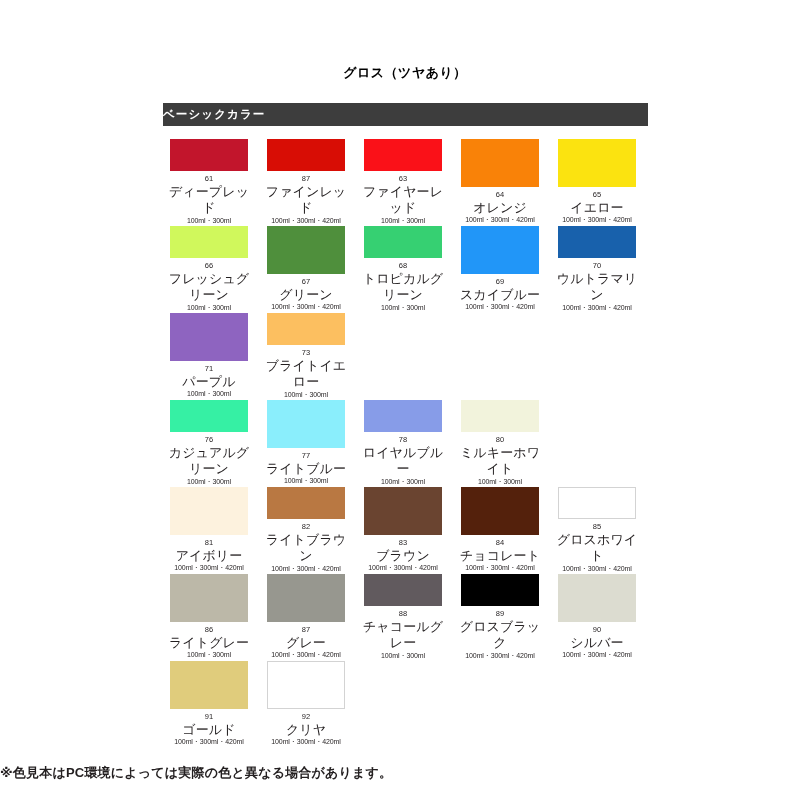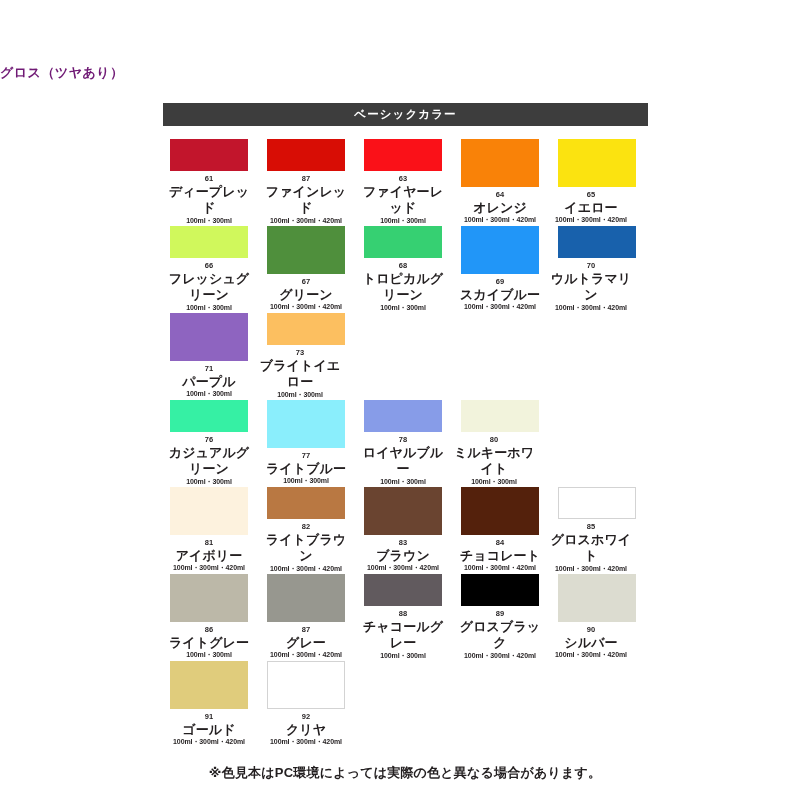--- a/index.html
+++ b/index.html
@@ -20,61 +20,59 @@
     width: 810px;
     height: 810px;
     position: relative;
     box-sizing: border-box;
   }
   .chart-title {
     position: absolute;
     top: 64px;
     left: 0;
     width: 810px;
-    text-align: left;
+    text-align: center;
     font-size: 13px;
     font-weight: 700;
     letter-spacing: 0.5px;
-    color: #701a75;
+    color: #000000;
   }
   .section-banner {
     position: absolute;
     top: 103px;
     left: 163px;
     width: 485px;
     height: 23px;
     background: #3d3d3d;
     color: #ffffff;
     font-size: 11.5px;
     font-weight: 700;
     letter-spacing: 1.1px;
     display: flex;
     align-items: center;
-    justify-content: center;
     box-sizing: border-box;
   }
   .swatch-grid {
     position: absolute;
     top: 139px;
     left: 170px;
     width: 478px;
   }
   .swatch-row {
     display: flex;
     height: 87px;
   }
   .swatch-cell {
     width: 78px;
     margin-right: 19px;
     display: flex;
     flex-direction: column;
     align-items: center;
-    font-weight: bold;
-  }
-  .swatch-cell:last-child { margin-right: 4px; align-items: flex-end; }
+  }
+  .swatch-cell:last-child { margin-right: 4px; }
   .swatch-cell.empty { visibility: hidden; }
   .swatch-chip {
     width: 78px;
     height: 48px;
     box-sizing: border-box;
   }
   .swatch-chip.bordered {
     border: 1px solid #d3d3d3;
   }
   .swatch-meta {
@@ -96,21 +94,20 @@
   .swatch-sizes {
     font-size: 7px;
     color: #231f20;
     letter-spacing: -0.1px;
   }
   .footer-note {
     position: absolute;
     top: 764px;
     left: 0;
     width: 810px;
-    text-align: center;
     font-size: 13px;
     font-weight: 700;
     color: #231f20;
     letter-spacing: 0.2px;
   }
 </style>
 </head>
 <body>
 
 <div class="page">

